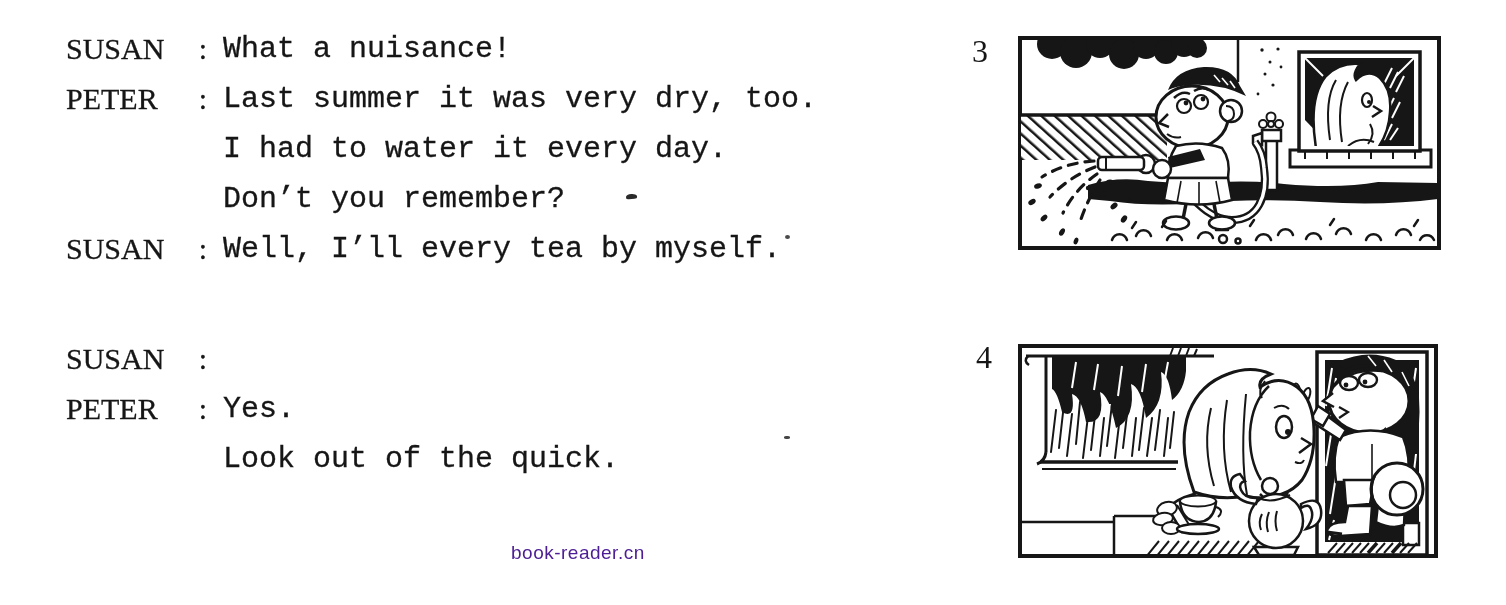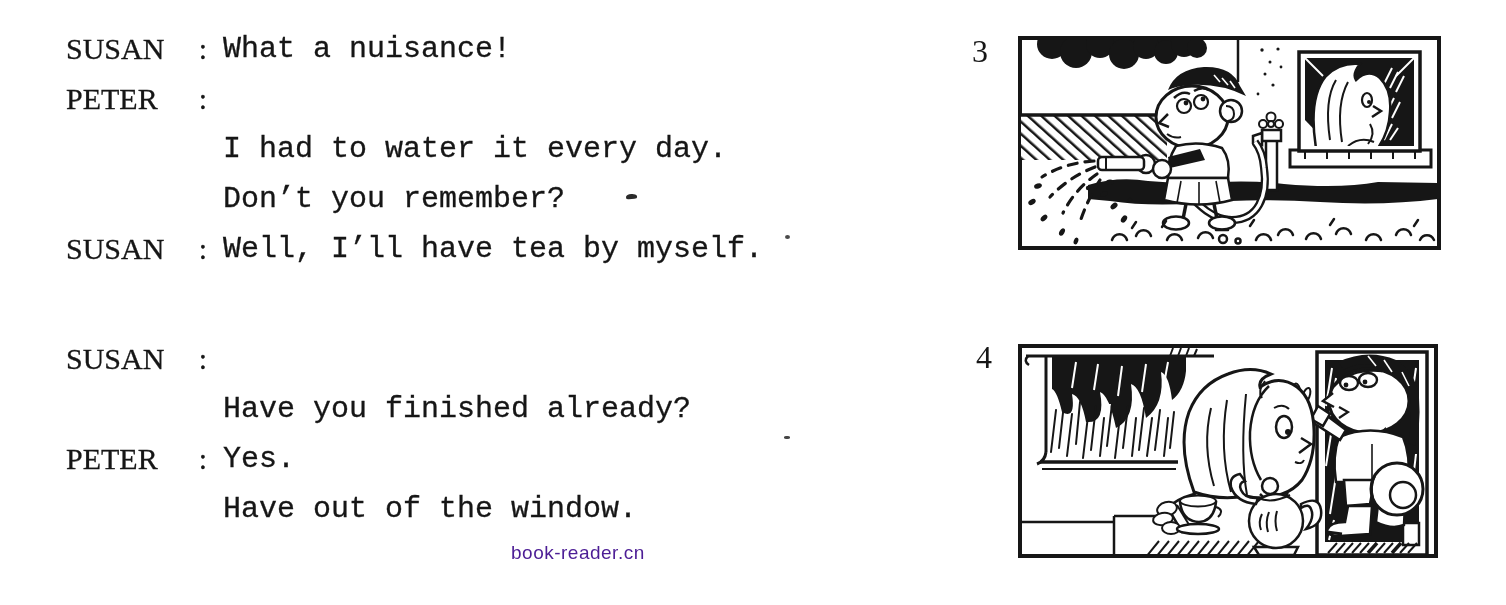--- a/index.html
+++ b/index.html
@@ -45,71 +45,65 @@
           <span>SUSAN</span>
           <span class="sep">:</span>
         </span>
       <span class="text">What a nuisance!</span>
     </div>
     <div class="line">
       <span class="speaker">
           <span>PETER</span>
           <span class="sep">:</span>
         </span>
+      <span class="text">Last summer it was very dry, too.</span>
     </div>
     <div class="line">
       <span class="speaker">
           <span></span>
           <span class="sep"></span>
         </span>
       <span class="text">I had to water it every day.</span>
     </div>
     <div class="line">
       <span class="speaker">
           <span></span>
           <span class="sep"></span>
         </span>
       <span class="text">Don’t you remember?</span>
     </div>
     <div class="line">
       <span class="speaker">
           <span>SUSAN</span>
           <span class="sep">:</span>
         </span>
-      <span class="text">Well, I’ll have tea by myself.</span>
+      <span class="text">Well, I’ll every tea by myself.</span>
     </div>
   </div>
 
   <div class="dialogue-block" id="block-2">
     <div class="line">
       <span class="speaker">
           <span>SUSAN</span>
           <span class="sep">:</span>
         </span>
     </div>
     <div class="line">
       <span class="speaker">
+          <span>PETER</span>
+          <span class="sep">:</span>
+        </span>
+      <span class="text">Yes.</span>
+    </div>
+    <div class="line">
+      <span class="speaker">
           <span></span>
           <span class="sep"></span>
         </span>
-      <span class="text">Have you finished already?</span>
-    </div>
-    <div class="line">
-      <span class="speaker">
-          <span>PETER</span>
-          <span class="sep">:</span>
-        </span>
-      <span class="text">Yes.</span>
-    </div>
-    <div class="line">
-      <span class="speaker">
-          <span></span>
-          <span class="sep"></span>
-        </span>
-      <span class="text">Have out of the window.</span>
+      <span class="text">Look out of the quick.</span>
     </div>
   </div>
 
   <div class="panel-num" id="num3">3</div>
   <div class="panel-num" id="num4">4</div>
 
   <div class="panel" id="panel3">
     <svg width="423" height="214" viewBox="0 0 423 214" xmlns="http://www.w3.org/2000/svg">
       <defs>
         <clipPath id="clip3">

